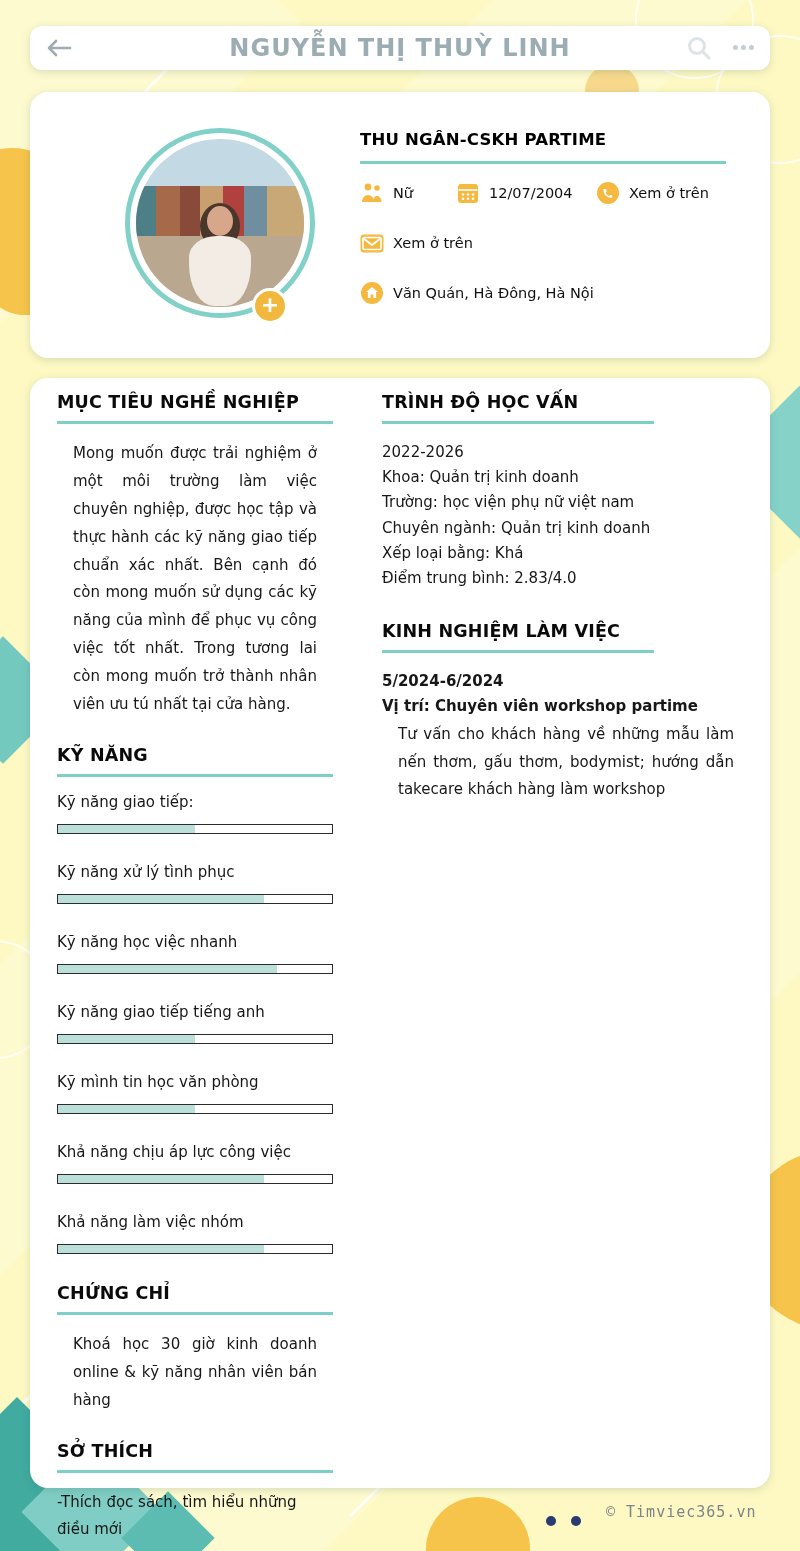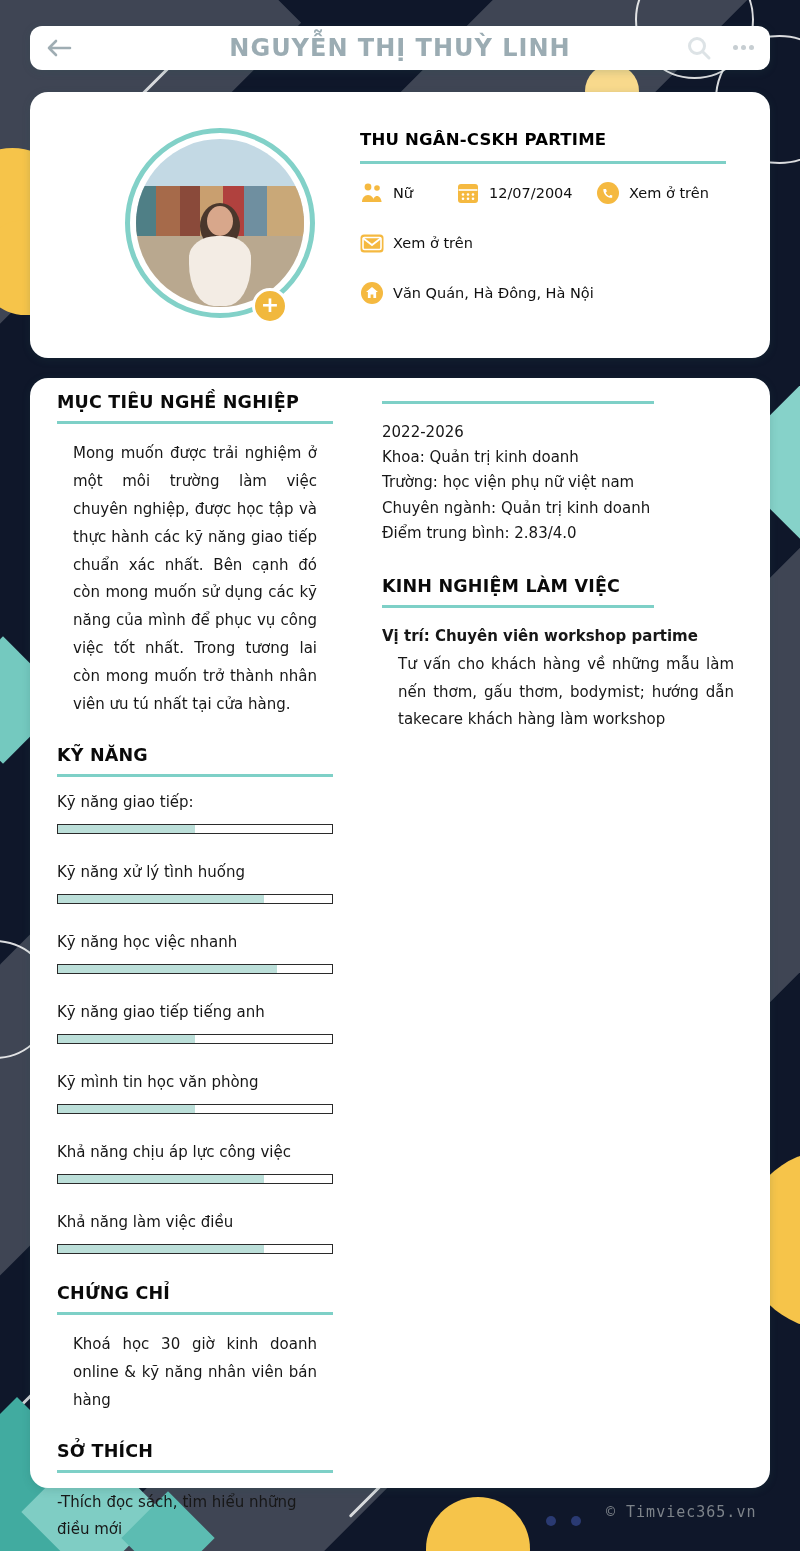--- a/index.html
+++ b/index.html
@@ -1,16 +1,16 @@
 <!DOCTYPE html>
 <html><head>
 <meta charset="utf-8">
 <style>
   html,body{margin:0;padding:0;}
-  .page{position:relative;width:800px;height:1551px;background:#0f172a;overflow:hidden;
+  .page{position:relative;width:800px;height:1551px;background:#fef9c3;overflow:hidden;
         font-family:"DejaVu Sans","Liberation Sans",sans-serif;color:#171717;}
 
   
   .deco{position:absolute;z-index:0;}
   .band{background:rgba(255,255,255,0.20);transform:rotate(45deg);}
   .slash{width:3px;background:rgba(255,255,255,0.8);transform:rotate(45deg);border-radius:2px;}
   .oring{border:2px solid rgba(255,255,255,0.85);border-radius:50%;}
   .ycirc{border-radius:50%;background:#f6c44a;}
   .tsq{transform:rotate(45deg);}
   .ndot{width:10px;height:10px;border-radius:50%;background:#2a3a72;z-index:3;}
@@ -228,21 +228,21 @@
         <h2 class="sec-title">KỸ NĂNG</h2>
         <div class="sec-rule"></div>
 
         <div class="skill">
           <div class="skill-label">Kỹ năng giao tiếp:</div>
           <div class="skill-bar">
               <div class="skill-fill" style="width: 50%;"></div>
             </div>
         </div>
         <div class="skill">
-          <div class="skill-label">Kỹ năng xử lý tình huống</div>
+          <div class="skill-label">Kỹ năng xử lý tình phục</div>
           <div class="skill-bar">
               <div class="skill-fill" style="width: 75%;"></div>
             </div>
         </div>
         <div class="skill">
           <div class="skill-label">Kỹ năng học việc nhanh</div>
           <div class="skill-bar">
               <div class="skill-fill" style="width: 80%;"></div>
             </div>
         </div>
@@ -258,21 +258,21 @@
               <div class="skill-fill" style="width: 50%;"></div>
             </div>
         </div>
         <div class="skill">
           <div class="skill-label">Khả năng chịu áp lực công việc</div>
           <div class="skill-bar">
               <div class="skill-fill" style="width: 75%;"></div>
             </div>
         </div>
         <div class="skill">
-          <div class="skill-label">Khả năng làm việc điều</div>
+          <div class="skill-label">Khả năng làm việc nhóm</div>
           <div class="skill-bar">
               <div class="skill-fill" style="width: 75%;"></div>
             </div>
         </div>
       </section>
 
       <section>
         <h2 class="sec-title">CHỨNG CHỈ</h2>
         <div class="sec-rule"></div>
         <p class="just mb26">Khoá học 30 giờ kinh doanh online &amp; kỹ năng nhân viên bán hàng</p>
@@ -283,31 +283,34 @@
         <div class="sec-rule"></div>
         <div class="hobby-line">-Thích đọc sách, tìm hiểu những điều mới</div>
 
       </section>
 
     </div>
 
     <div class="col-r">
 
       <section>
+        <h2 class="sec-title">TRÌNH ĐỘ HỌC VẤN</h2>
         <div class="sec-rule w272"></div>
         <div class="edu-line">2022-2026</div>
         <div class="edu-line">Khoa: Quản trị kinh doanh</div>
         <div class="edu-line">Trường: học viện phụ nữ việt nam</div>
         <div class="edu-line">Chuyên ngành: Quản trị kinh doanh</div>
+        <div class="edu-line">Xếp loại bằng: Khá</div>
         <div class="edu-line">Điểm trung bình: 2.83/4.0</div>
       </section>
 
       <section style="margin-top:30px;">
         <h2 class="sec-title">KINH NGHIỆM LÀM VIỆC</h2>
         <div class="sec-rule w272"></div>
+        <div class="exp-bold">5/2024-6/2024</div>
         <div class="exp-bold">Vị trí: Chuyên viên workshop partime</div>
         <p class="just" style="margin-top:2px;">Tư vấn cho khách hàng về những mẫu làm nến thơm, gấu thơm, bodymist; hướng dẫn takecare khách hàng làm workshop</p>
       </section>
 
     </div>
   </div>
 
   <div class="footer-brand">© Timviec365.vn</div>
 
 </div>

